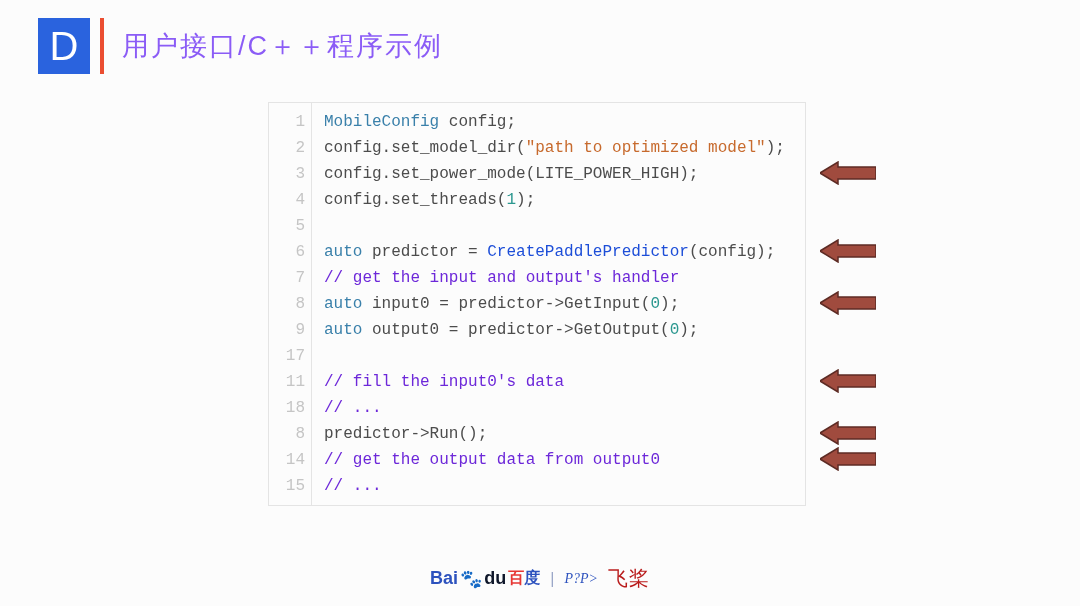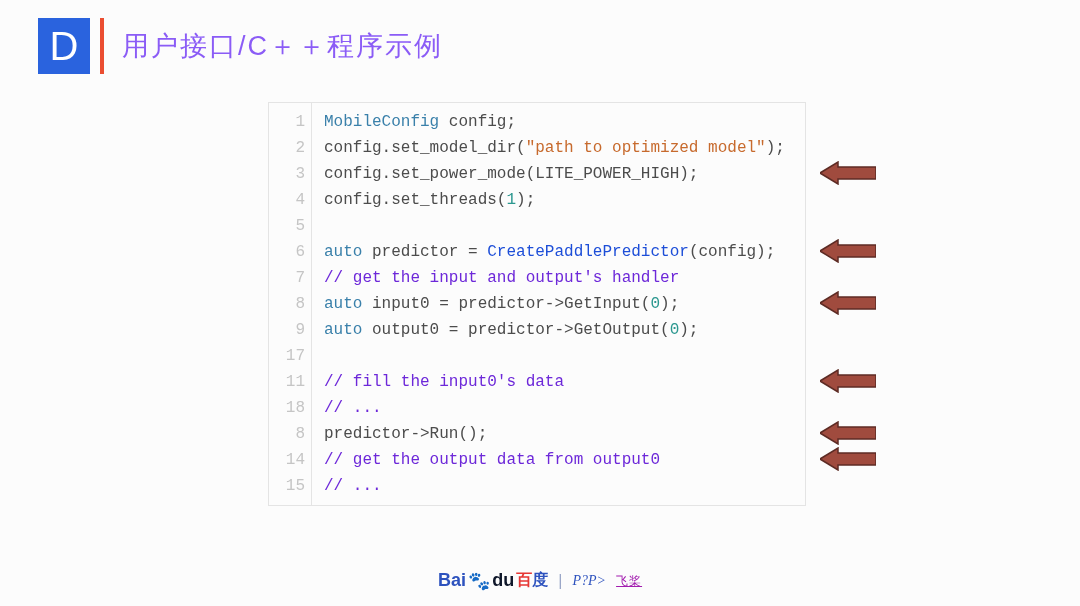--- a/index.html
+++ b/index.html
@@ -118,21 +118,21 @@
   .paw { font-size: 18px; margin: 0 2px; color:#2d52be; }
   .baidu-cn { color:#e63734; font-size:16px; margin-left:2px;}
   .baidu-cn2 { color:#2d52be; font-size:16px;}
   .sep { color:#9aa6c8; font-size:16px; }
   .pp {
     font-family: "Brush Script MT", cursive;
     font-style: italic;
     font-size: 14px;
     color: #2d52be;
   }
-  .fj { color:#a21caf; font-size:12px; letter-spacing:1px;text-decoration:underline;}
+  .fj { color:#b91c1c; font-size:20px; letter-spacing:1px;}
 </style>
 </head>
 <body>
 
 <div class="header">
   <div class="badge">D</div>
   <div class="accent-bar"></div>
   <div class="title">用户接口/C＋＋程序示例</div>
 </div>
 

